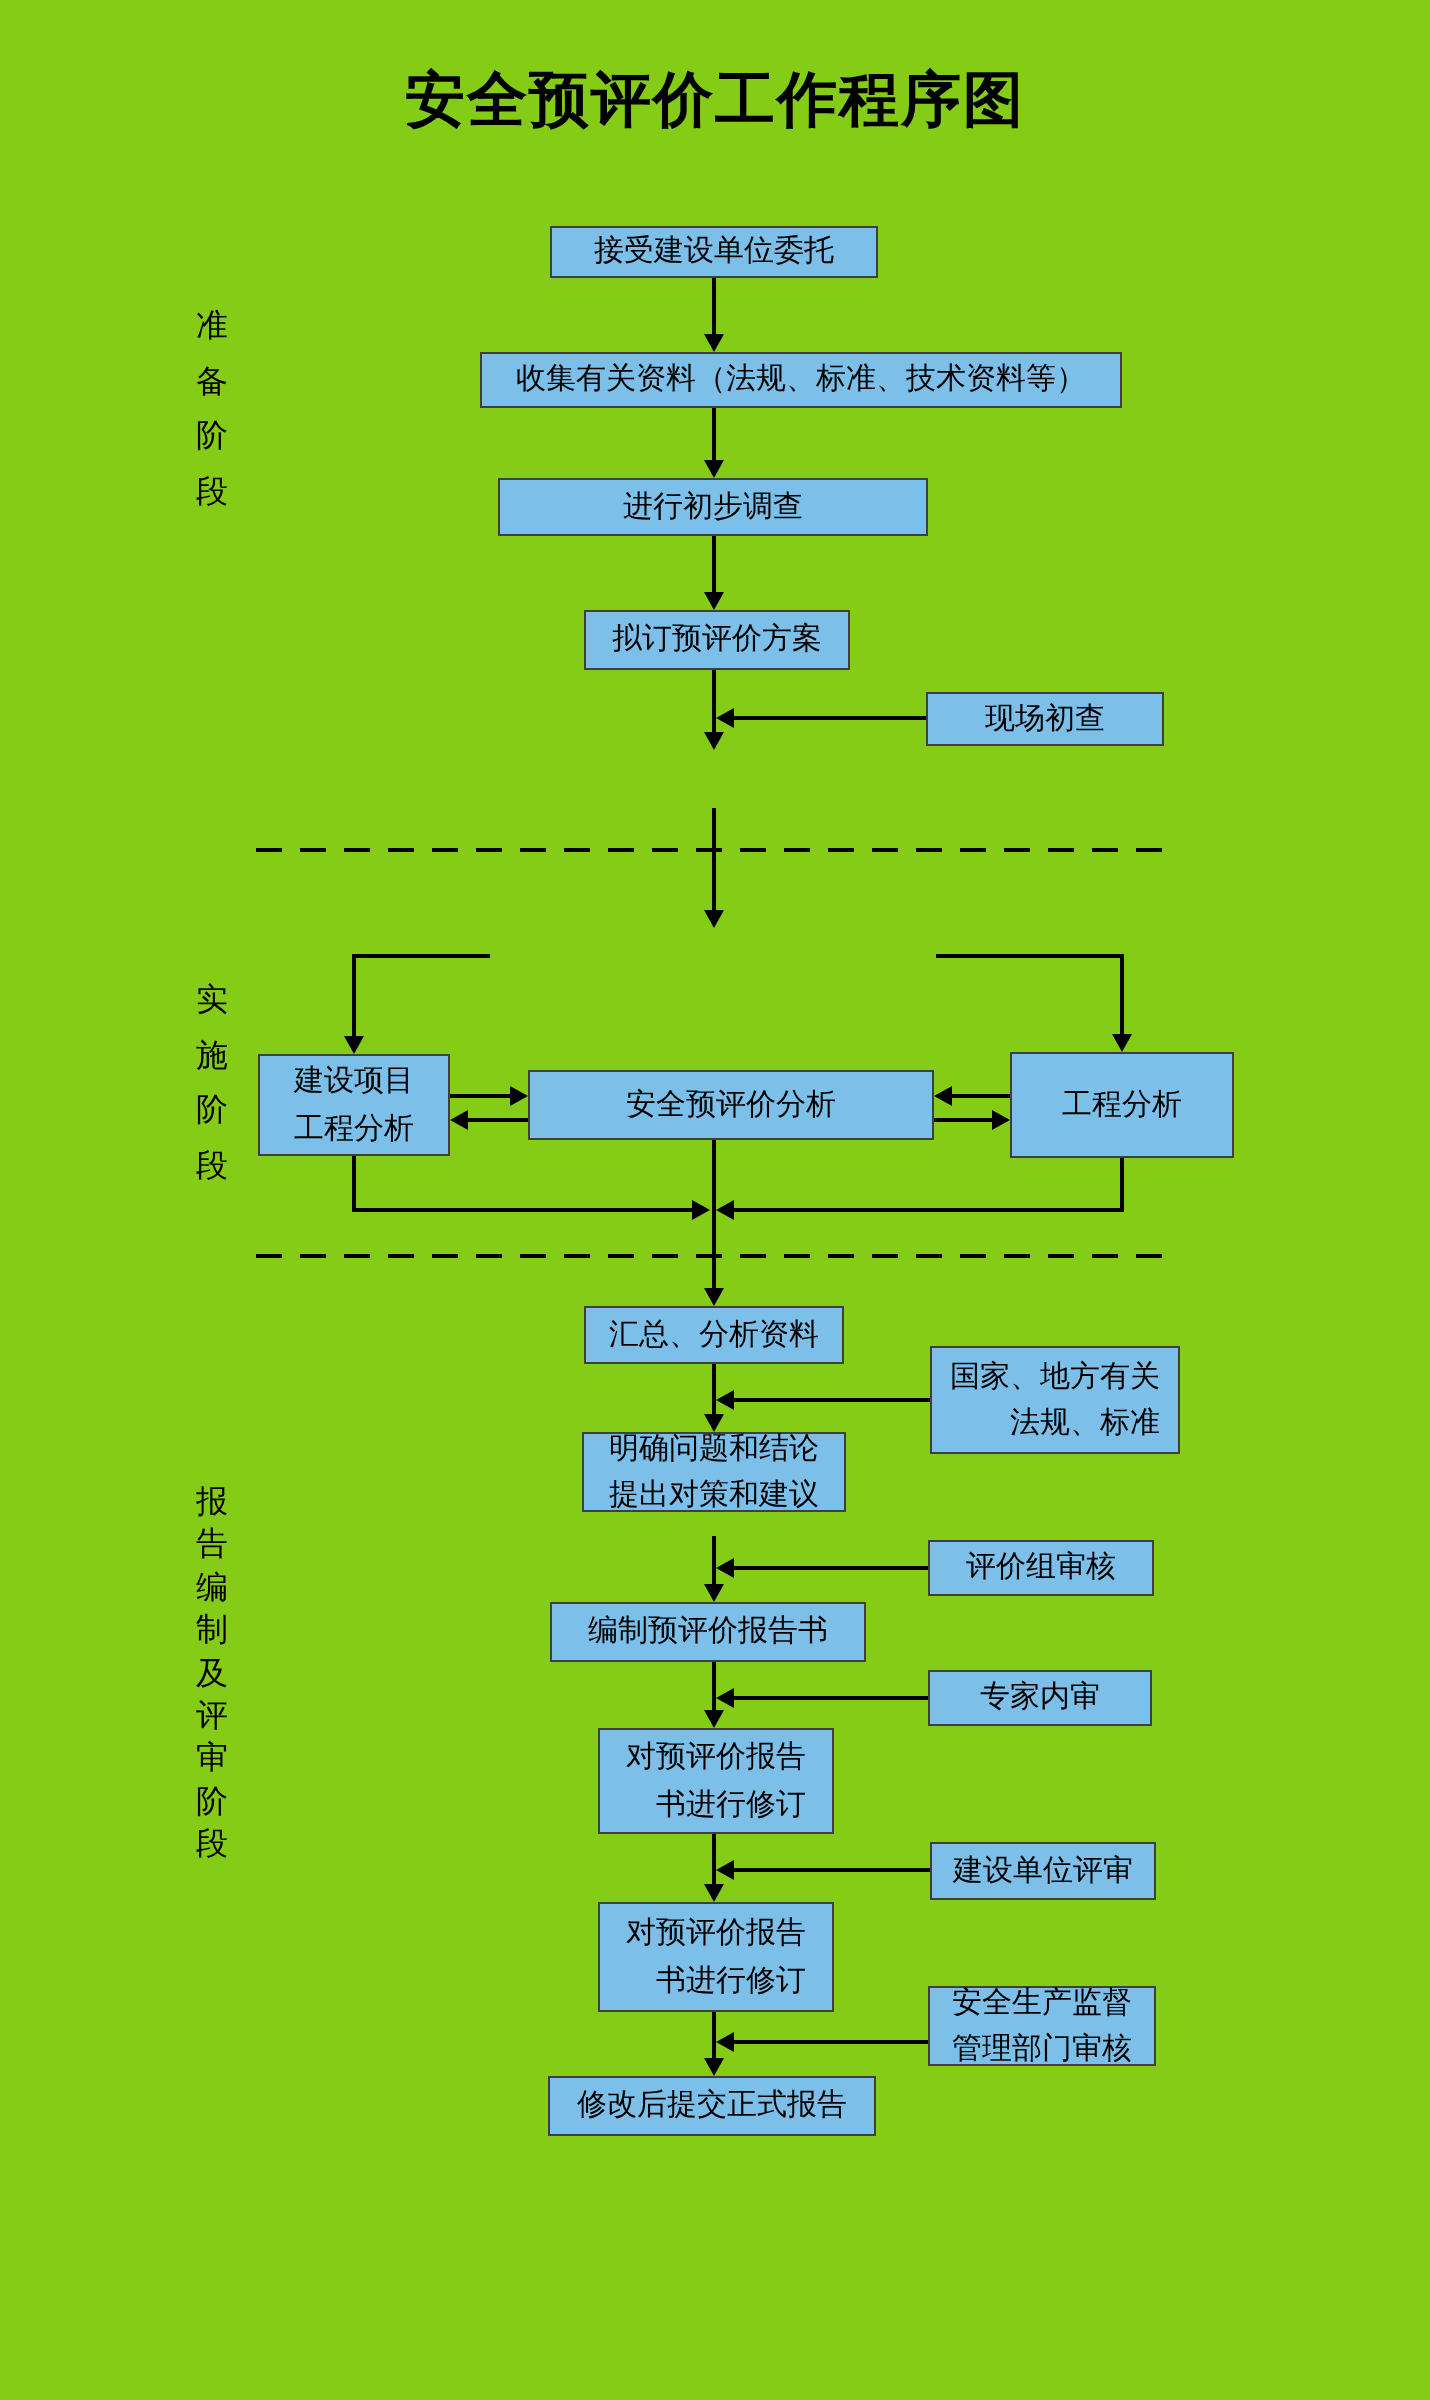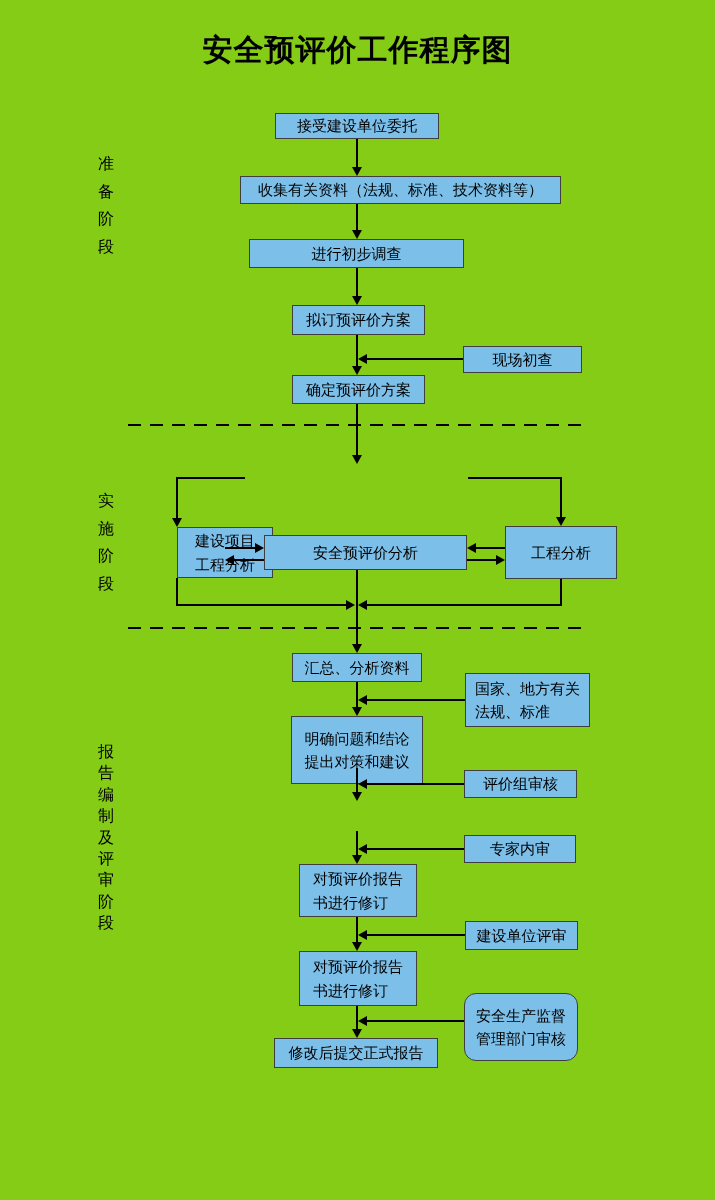--- a/index.html
+++ b/index.html
@@ -14,21 +14,21 @@
     font-family:"Liberation Sans","DejaVu Sans",sans-serif;color:var(--text);
     overflow:hidden;
   }
   .title{
     position:absolute;left:0;top:30px;width:715px;text-align:center;
     font-size:30px;font-weight:bold;letter-spacing:1px;margin:0;
   }
   .fbox{
     position:absolute;box-sizing:border-box;
     background:var(--box-fill);border:1.5px solid var(--box-border);
-    display:flex;align-items:center;justify-content:center;text-align:left;
+    display:flex;align-items:center;justify-content:center;text-align:right;
     font-size:15px;line-height:1.55;white-space:pre-line;
   }
   .phase{
     position:absolute;width:20px;font-size:16px;text-align:left;
     word-break:break-all;
   }
   .phase.p1,.phase.p2{line-height:27.5px;}
   .phase.p3{line-height:21.4px;}
   .vline{position:absolute;width:2px;background:var(--line);}
   .hline{position:absolute;height:2px;background:var(--line);}
@@ -53,38 +53,38 @@
   <div class="phase p3" style="left:98px;top:741px;">报告编制及评审阶段</div>
 
   <div class="divider" style="left:128px;top:424px;width:462px;"></div>
   <div class="divider" style="left:128px;top:627px;width:462px;"></div>
 
   <div class="fbox" style="left:275px;top:113px;width:164px;height:26px;">接受建设单位委托</div>
   <div class="fbox" style="left:197px;top:176px;width:321px;height:28px;margin-left:43px;">收集有关资料（法规、标准、技术资料等）</div>
   <div class="fbox" style="left:249px;top:239px;width:215px;height:29px;">进行初步调查</div>
   <div class="fbox" style="left:292px;top:305px;width:133px;height:30px;">拟订预评价方案</div>
   <div class="fbox" style="left:463px;top:346px;width:119px;height:27px;">现场初查</div>
-  <div class="fbox" style="left:292px;top:375px;width:133px;height:29px;">确定预评价方案</div>
-  <div class="fbox" style="left:129px;top:527px;width:96px;height:51px;margin-left:48px;">建设项目
+  <div class="fbox" style="left:129px;top:527px;width:96px;height:51px;">建设项目
 工程分析</div>
   <div class="fbox" style="left:264px;top:535px;width:203px;height:35px;">安全预评价分析</div>
   <div class="fbox" style="left:505px;top:526px;width:112px;height:53px;">工程分析</div>
   <div class="fbox" style="left:292px;top:653px;width:130px;height:29px;">汇总、分析资料</div>
   <div class="fbox" style="left:465px;top:673px;width:125px;height:54px;">国家、地方有关
 法规、标准</div>
-  <div class="fbox" style="left:291px;top:716px;width:132px;height:68px;">明确问题和结论
+  <div class="fbox" style="left:291px;top:716px;width:132px;height:40px;">明确问题和结论
 提出对策和建议</div>
   <div class="fbox" style="left:464px;top:770px;width:113px;height:28px;">评价组审核</div>
+  <div class="fbox" style="left:275px;top:801px;width:158px;height:30px;">编制预评价报告书</div>
   <div class="fbox" style="left:464px;top:835px;width:112px;height:28px;">专家内审</div>
   <div class="fbox" style="left:299px;top:864px;width:118px;height:53px;">对预评价报告
 书进行修订</div>
   <div class="fbox" style="left:465px;top:921px;width:113px;height:29px;">建设单位评审</div>
   <div class="fbox" style="left:299px;top:951px;width:118px;height:55px;">对预评价报告
 书进行修订</div>
-  <div class="fbox" style="left:464px;top:993px;width:114px;height:68px;border-radius:12px;">安全生产监督
+  <div class="fbox" style="left:464px;top:993px;width:114px;height:40px;">安全生产监督
 管理部门审核</div>
   <div class="fbox" style="left:274px;top:1038px;width:164px;height:30px;">修改后提交正式报告</div>
 
   <div class="vline" style="left:356px;top:139px;height:28px;"></div>
   <div class="arr down" style="left:352px;top:167px;"></div>
 
   <div class="vline" style="left:356px;top:204px;height:26px;"></div>
   <div class="arr down" style="left:352px;top:230px;"></div>
 
   <div class="vline" style="left:356px;top:268px;height:28px;"></div>

